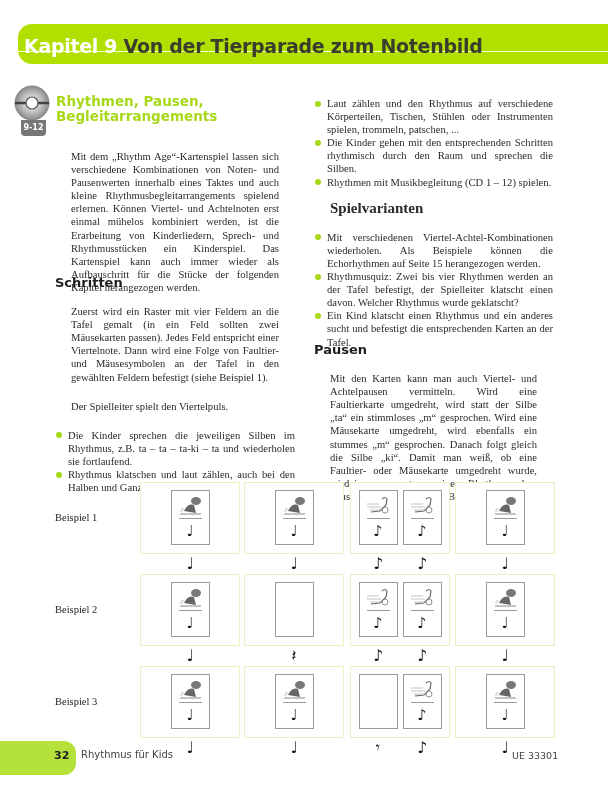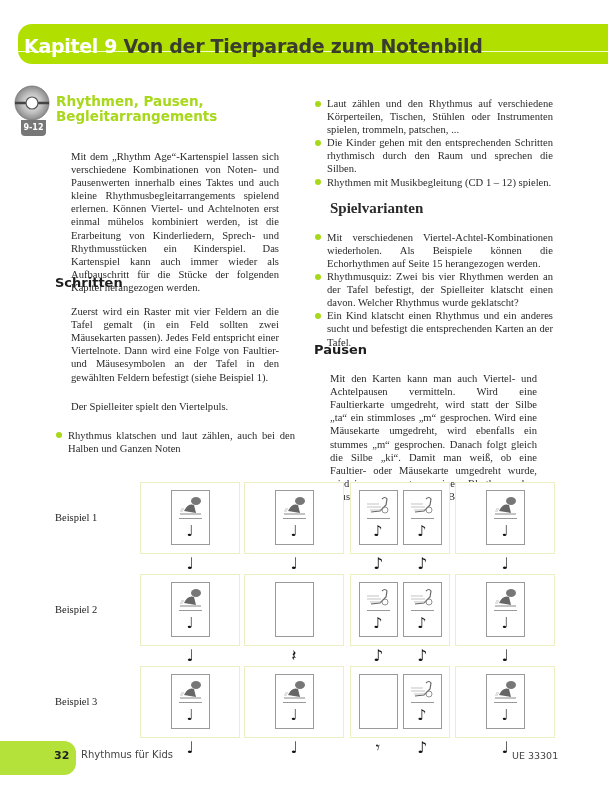--- a/index.html
+++ b/index.html
@@ -74,20 +74,21 @@
 
 <div class="col left-col" style="top:134px;">
   <p>Mit dem „Rhythm Age“-Kartenspiel lassen sich verschiedene Kombinationen von Noten- und Pausenwerten innerhalb eines Taktes und auch kleine Rhythmusbegleitarrangements spielend erlernen. Können Viertel- und Achtelnoten erst einmal mühelos kombiniert werden, ist die Erarbeitung von Kinderliedern, Sprech- und Rhythmusstücken ein Kinderspiel. Das Kartenspiel kann auch immer wieder als Aufbauschritt für die Stücke der folgenden Kapitel herangezogen werden.</p>
 </div>
 
 <div class="col left-col" style="top:276px;">
   <h3 class="sub-heading">Schritten</h3>
   <p>Zuerst wird ein Raster mit vier Feldern an die Tafel gemalt (in ein Feld sollten zwei Mäusekarten passen). Jedes Feld entspricht einer Viertelnote. Dann wird eine Folge von Faultier- und Mäusesymbolen an der Tafel in den gewählten Feldern befestigt (siehe Beispiel 1).</p>
   <p style="margin-top:13px;">Der Spielleiter spielt den Viertelpuls.</p>
   <ul class="bullets">
+    <li>Die Kinder sprechen die jeweiligen Silben im Rhythmus, z.B. ta – ta – ta-ki – ta  und wiederholen sie fortlaufend.</li>
     <li>Rhythmus klatschen und laut zählen, auch bei den Halben und Ganzen Noten</li>
   </ul>
 </div>
 
 <div class="col right-col" style="top:97px;">
   <ul class="bullets">
     <li>Laut zählen und den Rhythmus auf verschiedene Körperteilen, Tischen, Stühlen oder Instrumenten spielen, trommeln, patschen, ...</li>
     <li>Die Kinder gehen mit den entsprechenden Schritten rhythmisch durch den Raum und sprechen die Silben.</li>
     <li>Rhythmen mit Musikbegleitung (CD 1 – 12) spielen.</li>
   </ul>

